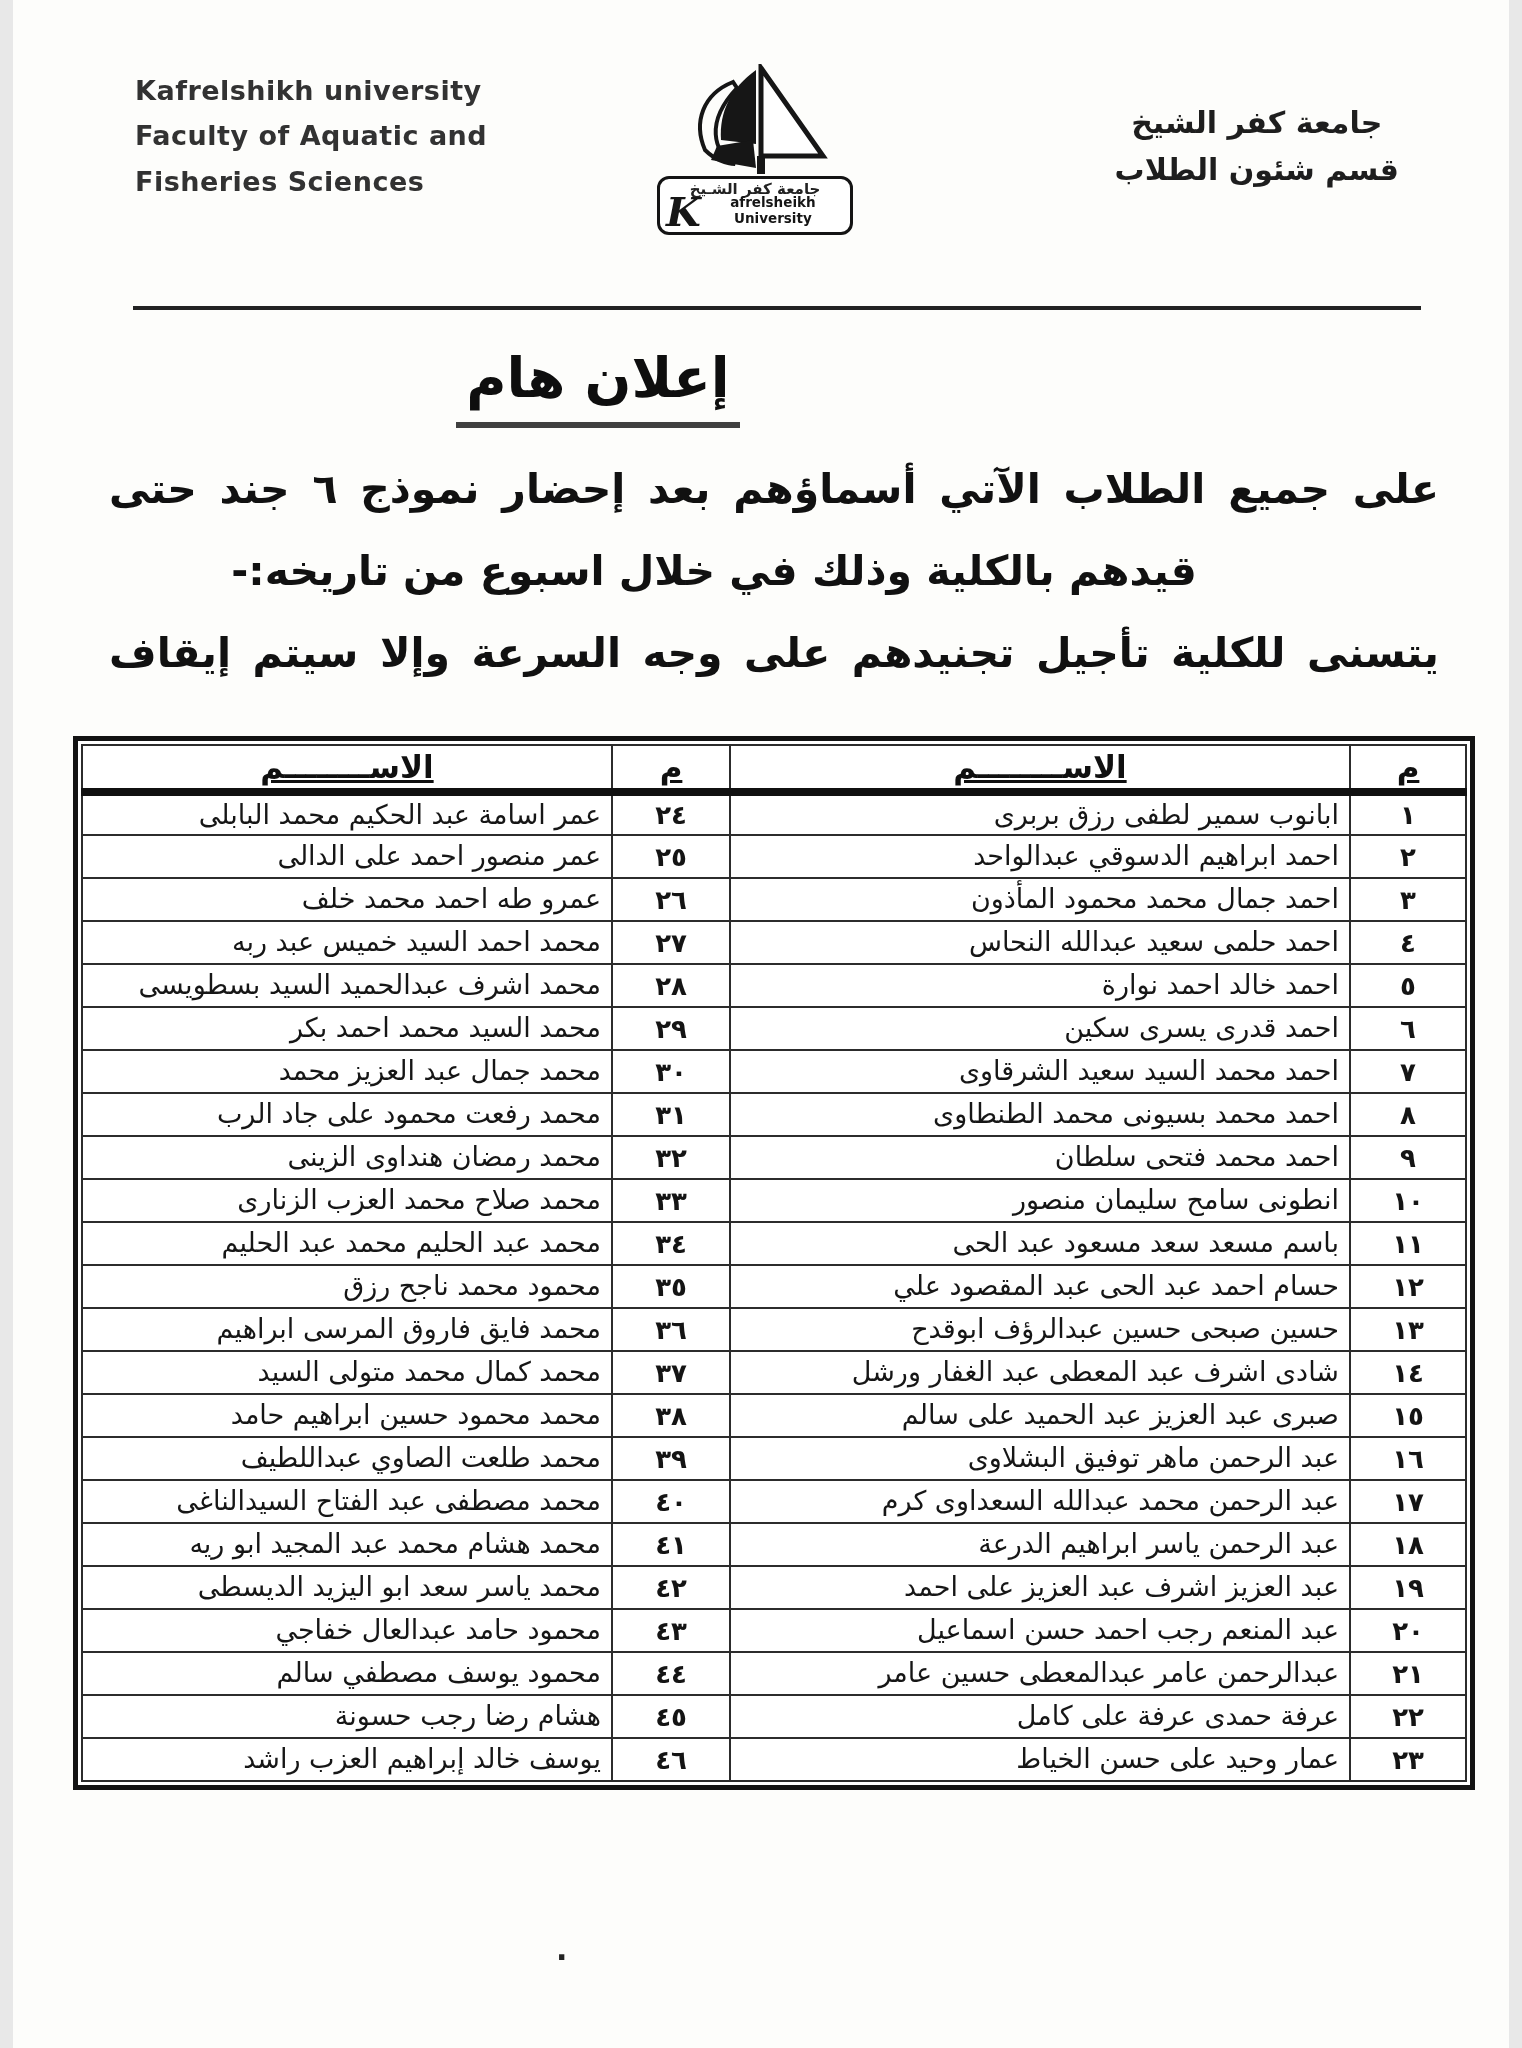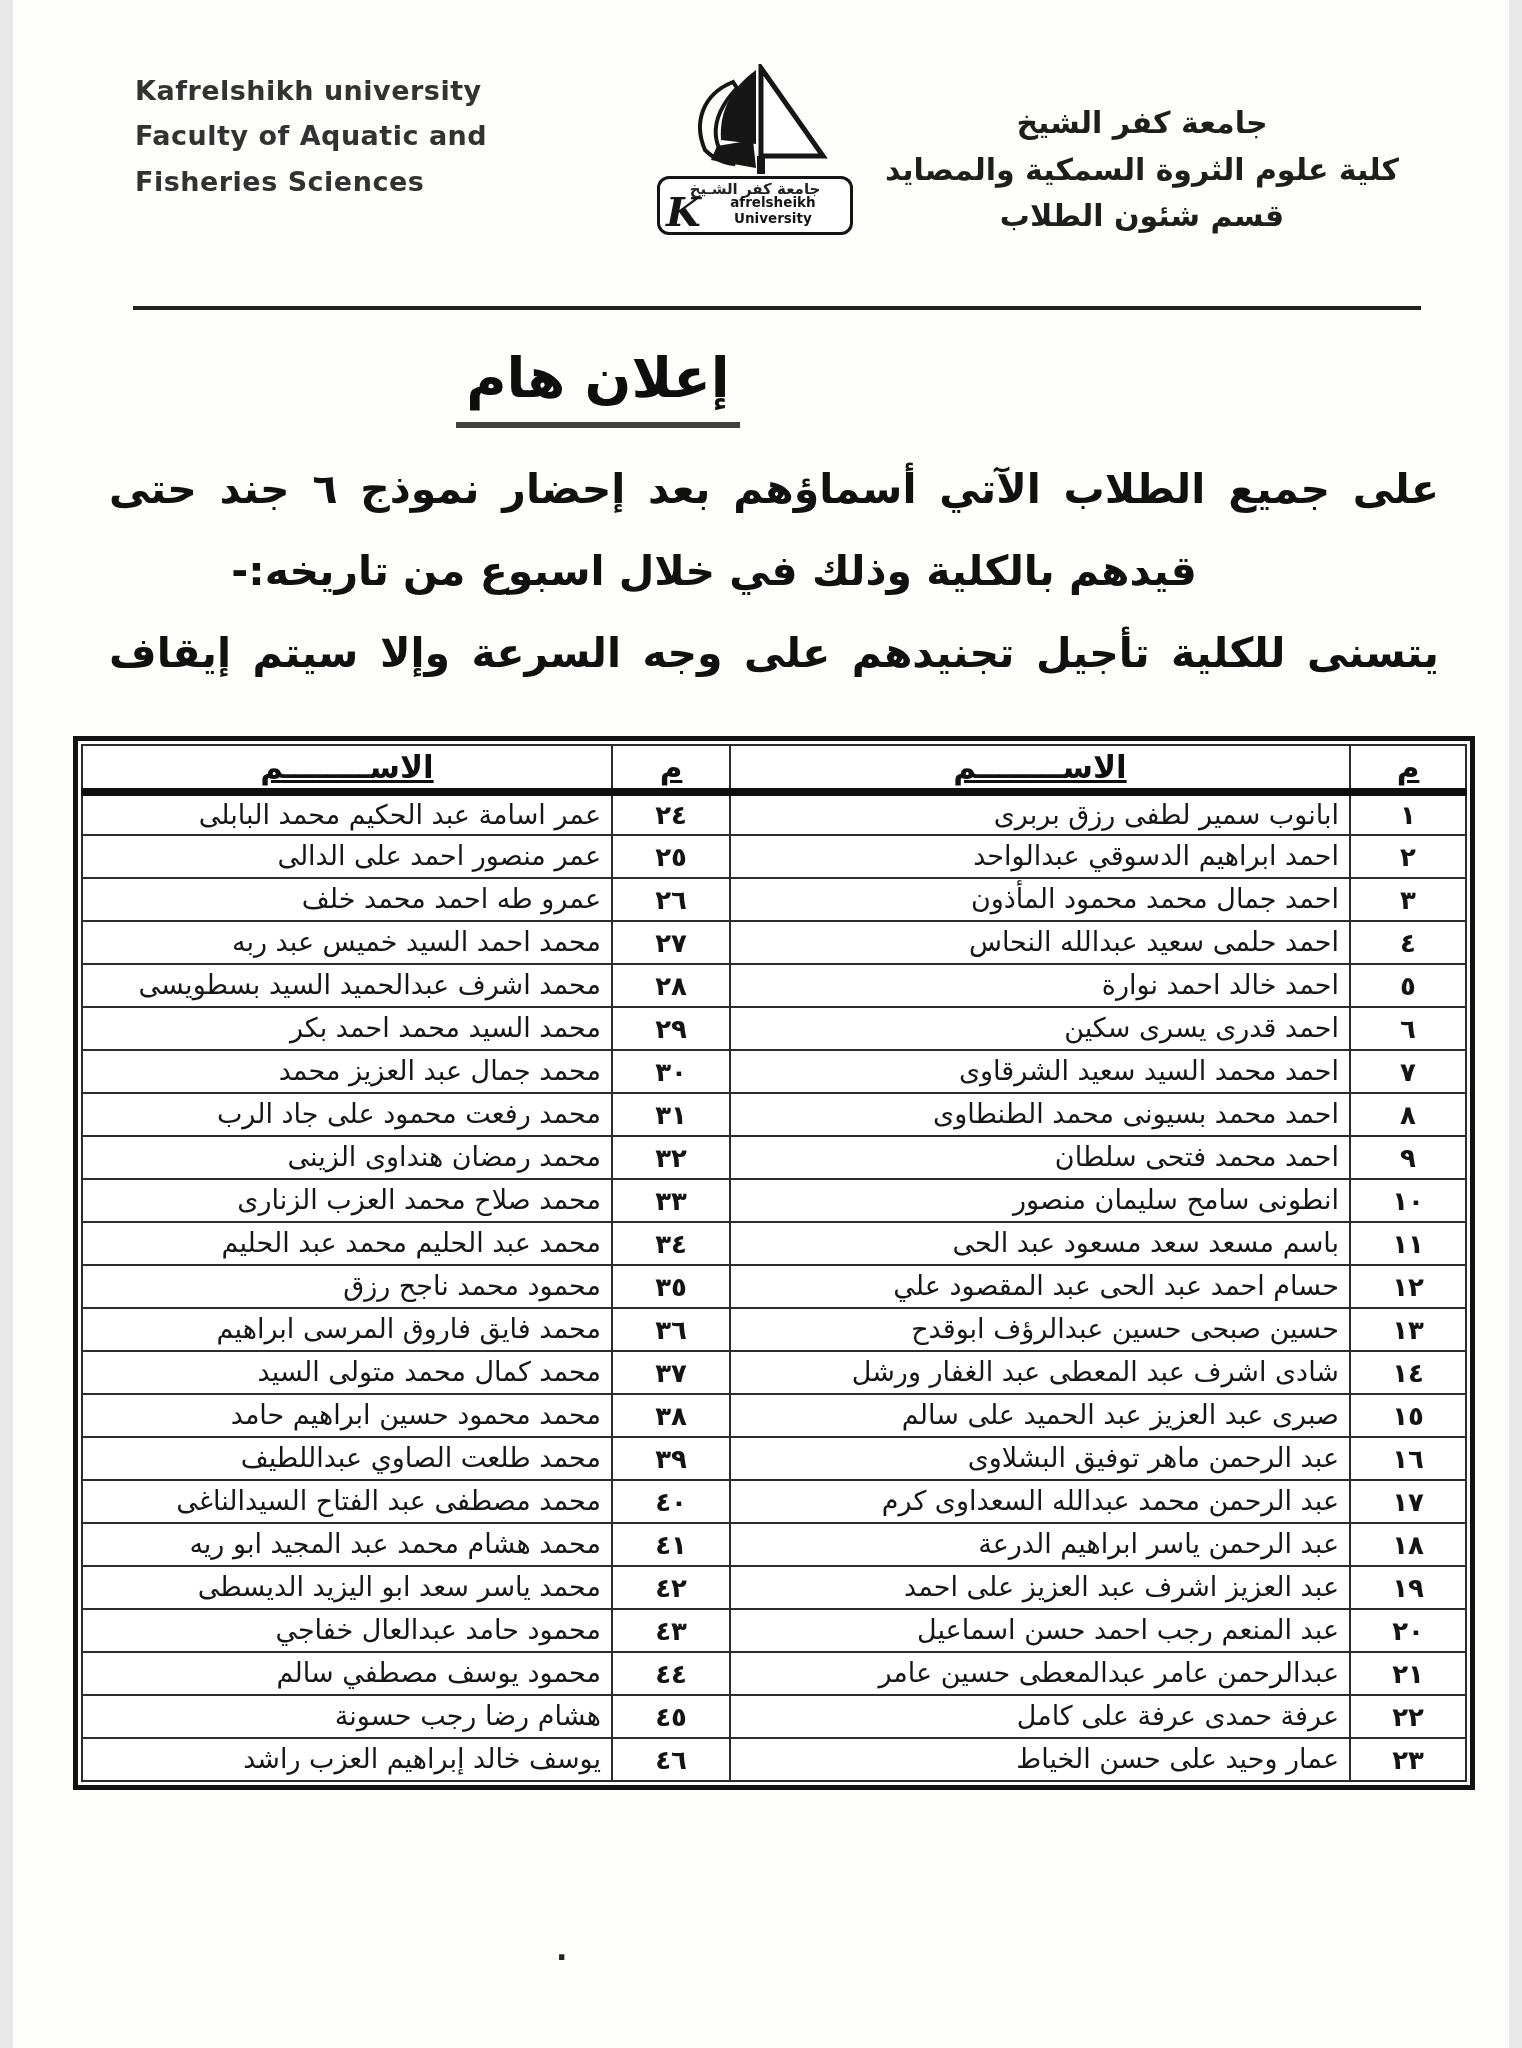--- a/index.html
+++ b/index.html
@@ -117,21 +117,20 @@
       <div class="ar">جامعة كفر الشـيخ</div>
       <div class="en">
         <span class="k">K</span>
         <span class="uni">afrelsheikh University</span>
       </div>
     </div>
   </div>
 
   <div class="hdr-ar">
     <div>جامعة كفر الشيخ</div>
-    <div>كلية علوم الثروة السمكية والمصايد</div>
     <div>قسم شئون الطلاب</div>
   </div>
 
   <div class="rule"></div>
 
   <div class="title-wrap">
     <div class="title">إعلان هام</div>
   </div>
 
   <div class="body-lines">

